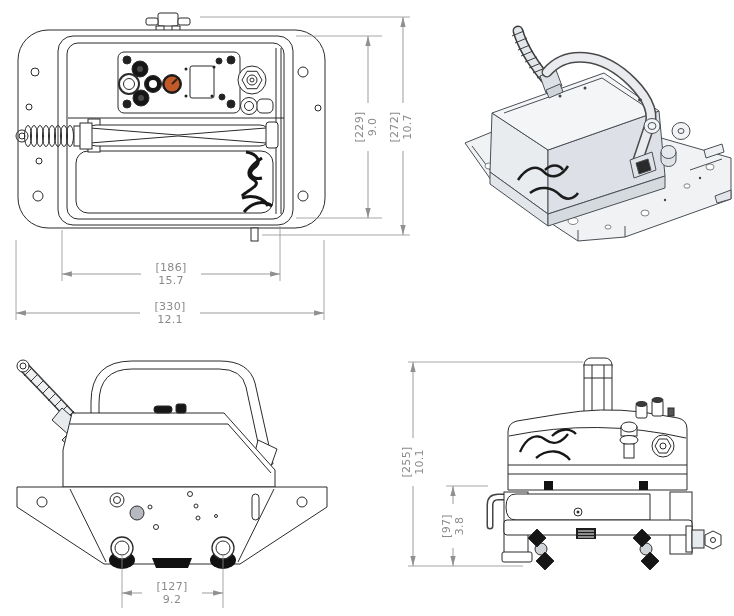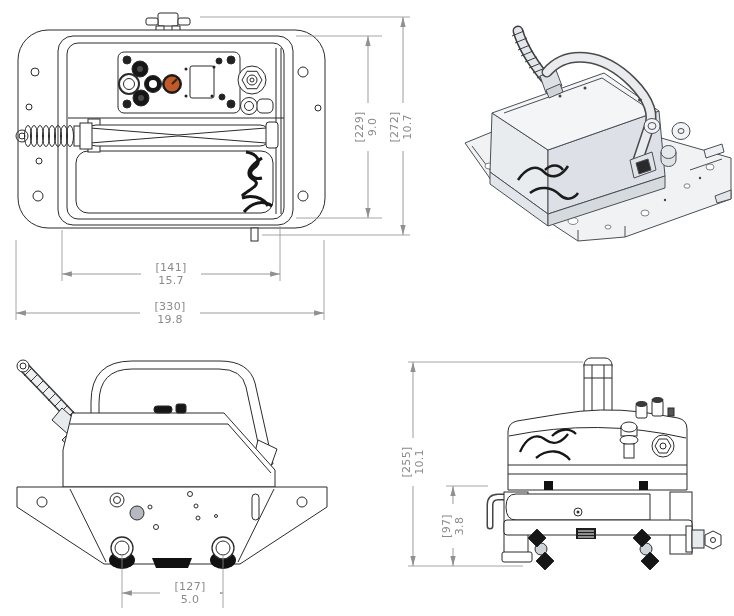--- a/index.html
+++ b/index.html
@@ -311,30 +311,30 @@
 
   <div class="dim-label v" style="left:342px;top:112px;width:48px;height:30px">
     <span>[229]</span>
     <span>9.0</span>
   </div>
   <div class="dim-label v" style="left:377px;top:112px;width:48px;height:30px">
     <span>[272]</span>
     <span>10.7</span>
   </div>
   <div class="dim-label" style="left:141px;top:261px;width:60px;height:26px">
-    <span>[141]</span>
+    <span>[186]</span>
     <span>15.7</span>
   </div>
   <div class="dim-label" style="left:140px;top:300px;width:60px;height:26px">
     <span>[330]</span>
-    <span>19.8</span>
-  </div>
-  <div class="dim-label" style="left:160px;top:580px;width:60px;height:26px">
+    <span>12.1</span>
+  </div>
+  <div class="dim-label" style="left:142px;top:580px;width:60px;height:26px">
     <span>[127]</span>
-    <span>5.0</span>
+    <span>9.2</span>
   </div>
   <div class="dim-label v" style="left:389px;top:447px;width:48px;height:30px">
     <span>[255]</span>
     <span>10.1</span>
   </div>
   <div class="dim-label v" style="left:431px;top:512px;width:44px;height:28px">
     <span>[97]</span>
     <span>3.8</span>
   </div>
 

